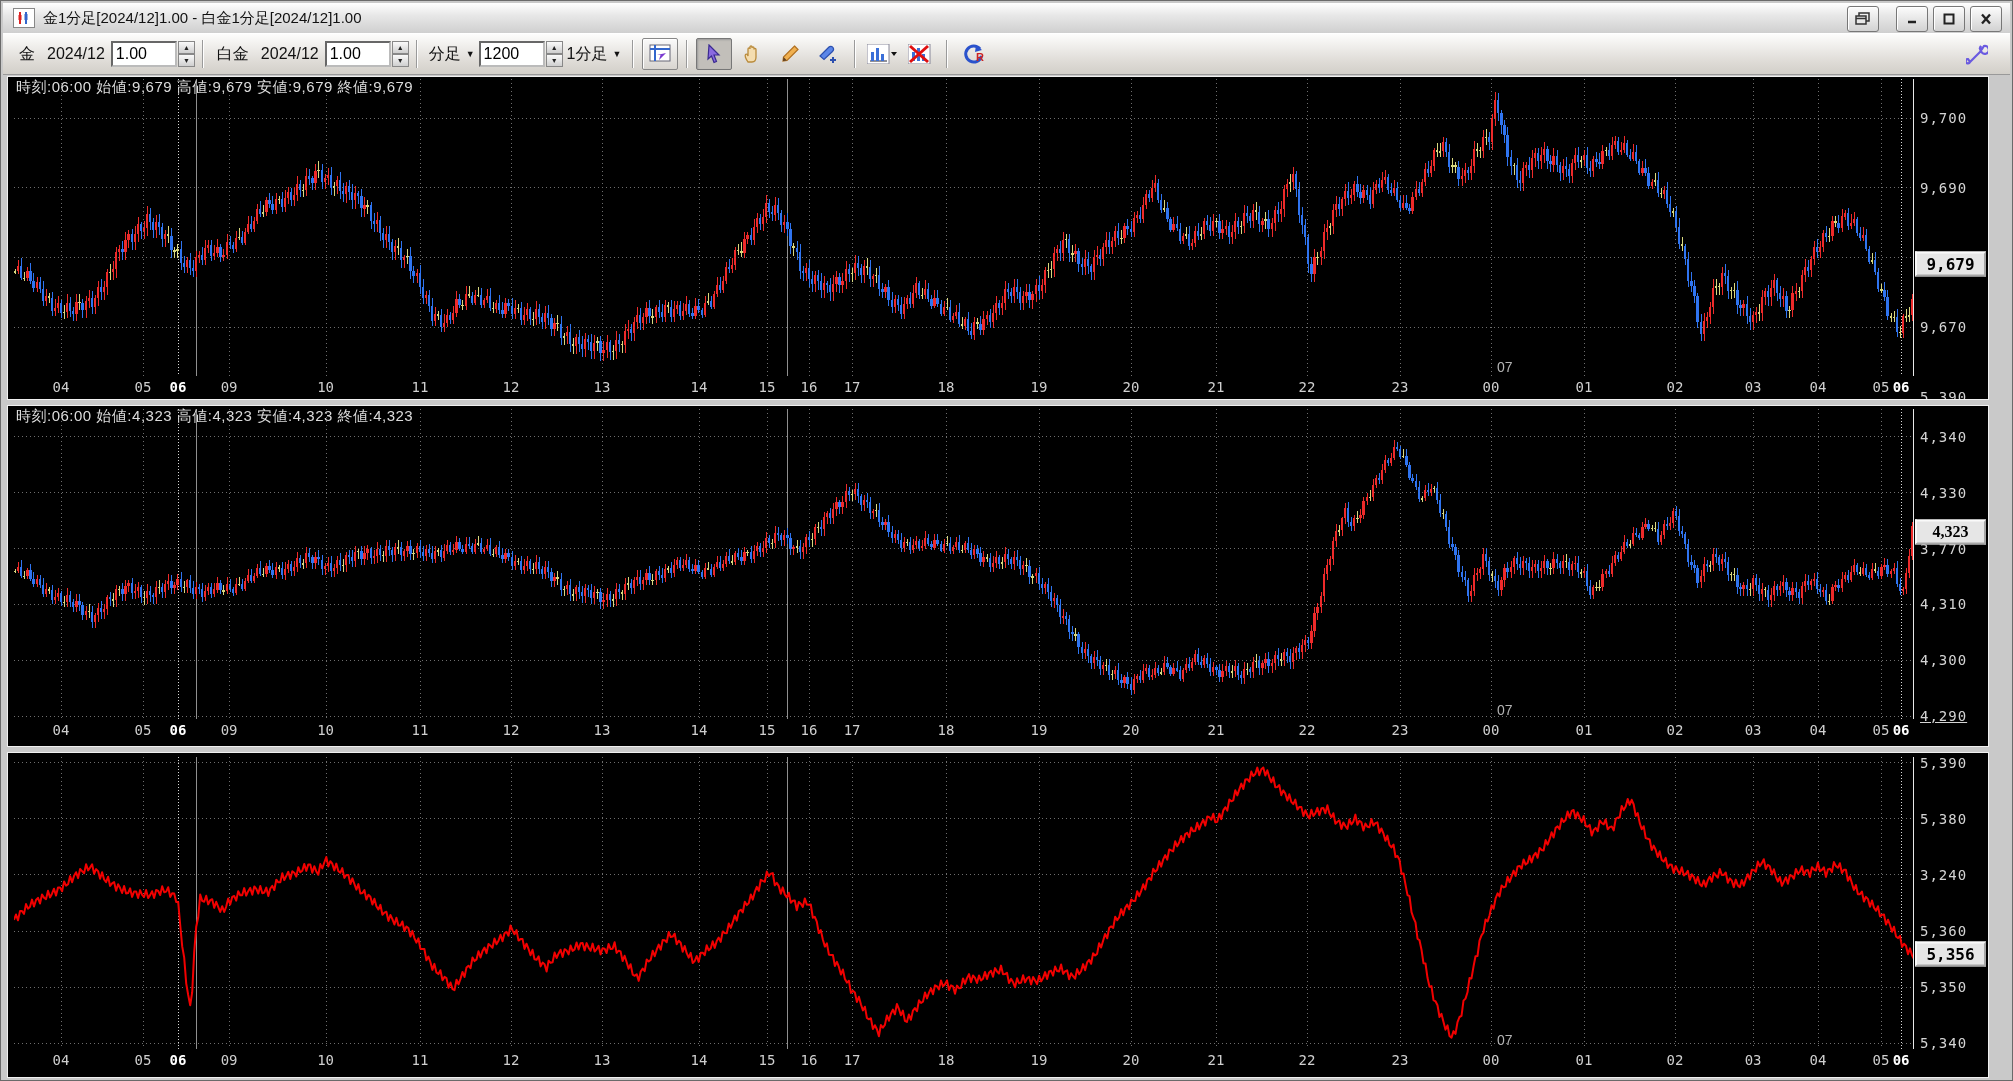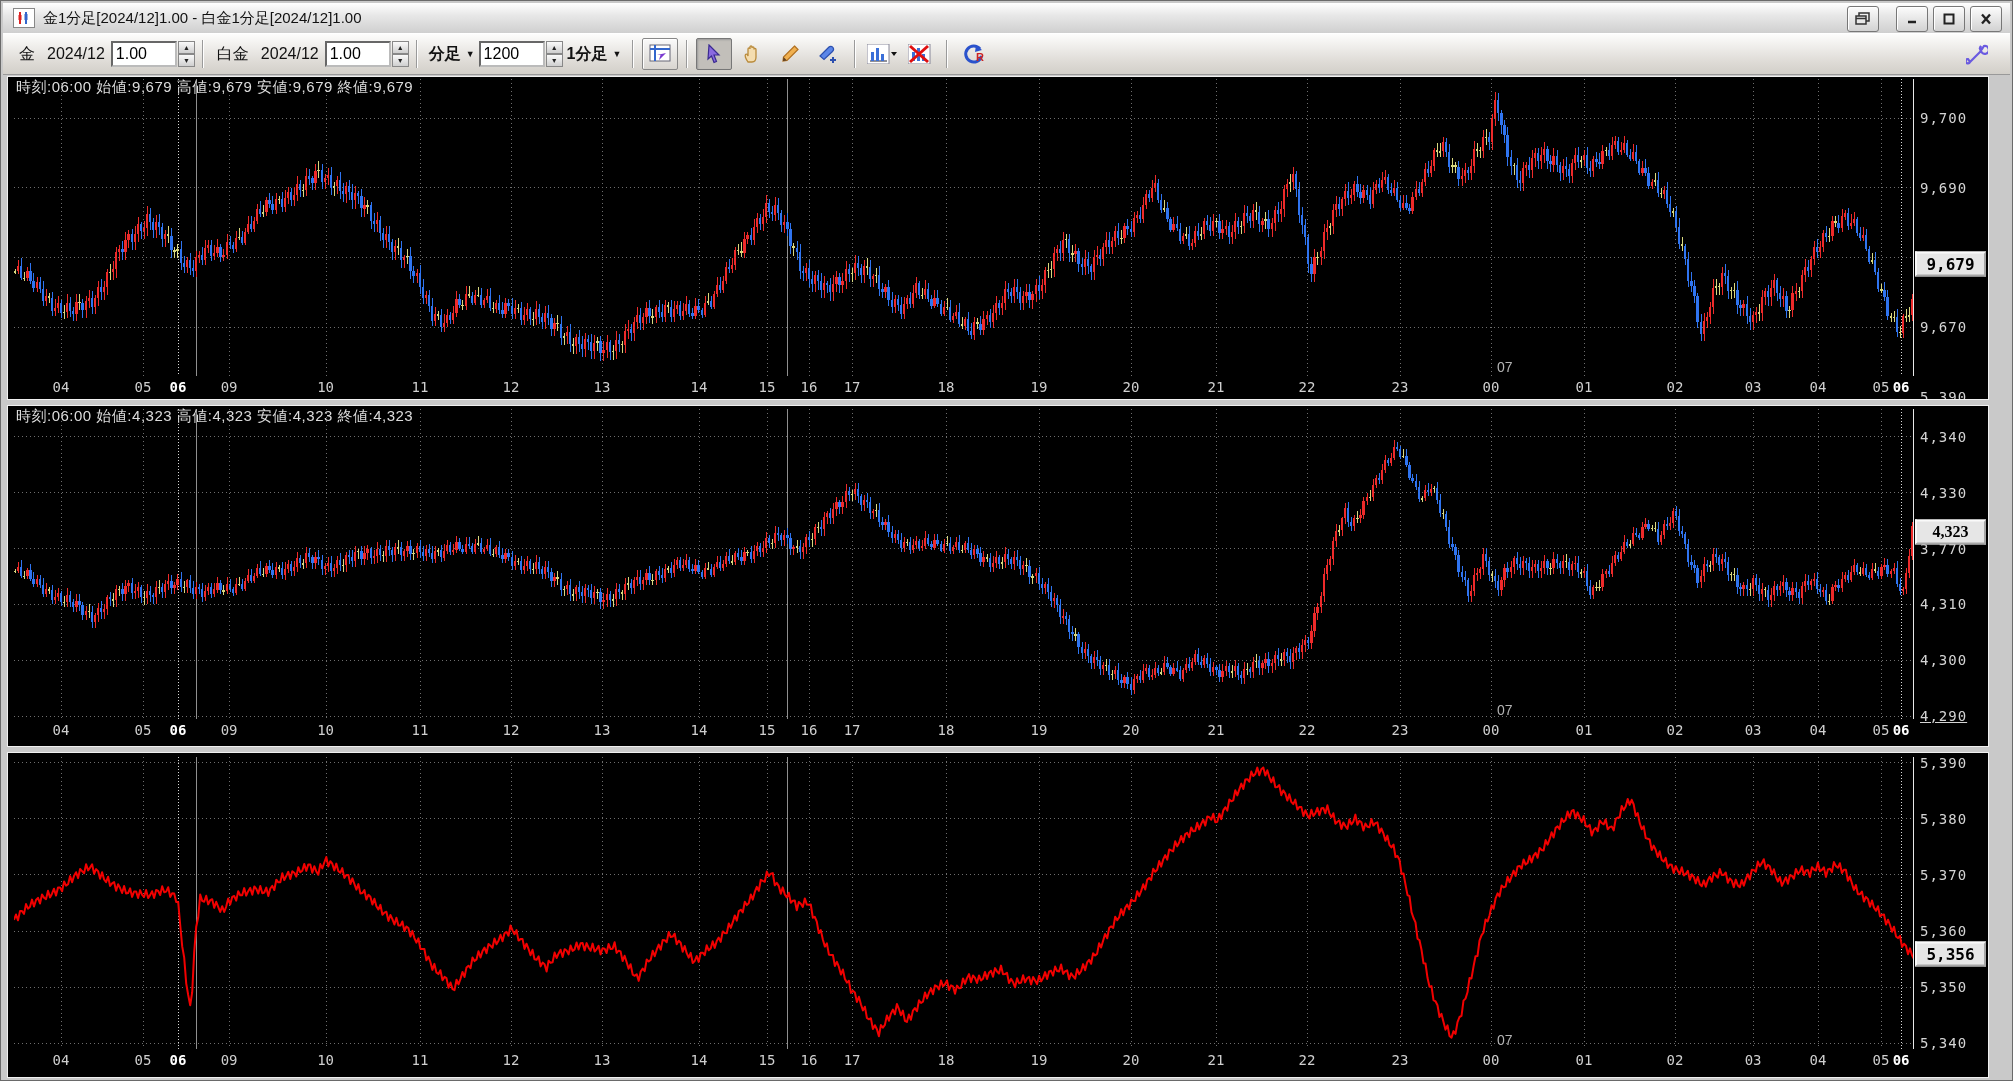--- a/index.html
+++ b/index.html
@@ -26,21 +26,21 @@
     display:flex;align-items:center;font-size:16px;color:#111;}
   .tb-gap{width:10px;}
   .tb-label{margin:0 6px;white-space:nowrap;}
   .tb-sep{width:0;height:28px;border-left:1px solid #9a9a9a;border-right:1px solid #ffffff;margin:0 7px;}
   .spin{display:flex;align-items:stretch;height:26px;}
   .spin input{width:56px;border:2px inset #bbb;background:#fff;font-size:16px;
     font-family:"Liberation Sans",sans-serif;padding:0 3px;}
   .spin .btns{display:flex;flex-direction:column;width:17px;margin-left:1px;}
   .spin .btns div{flex:1;background:linear-gradient(#fafafa,#cfcfcf);border:1px solid #888;
     font-size:7px;line-height:11px;text-align:center;color:#222;}
-  .drop{display:flex;align-items:center;margin:0 4px;white-space:nowrap;font-weight:bold;}
+  .drop{display:flex;align-items:center;margin:0 4px;white-space:nowrap;}
   .drop .arr{font-size:9px;margin-left:5px;color:#111;}
   .toolbtn{width:34px;height:30px;display:flex;align-items:center;justify-content:center;margin:0 1px;
     border:1px solid transparent;border-radius:2px;}
   .toolbtn.raised{border:1px solid #888;box-shadow:inset 1px 1px 0 #fff;background:linear-gradient(#fafafa,#d8d5d0);}
   .toolbtn.pressed{border:1px solid #777;background:#c2bfba;box-shadow:inset 1px 1px 2px #9a9a9a;}
   #wrench-btn{position:absolute;right:14px;top:5px;}
   
   .panel{position:absolute;left:6px;width:1982px;background:#000;border:1px solid #f0f0f0;box-sizing:border-box;}
   #panel1{top:75px;height:324px;}
   #panel2{top:404px;height:342px;}
@@ -2919,20 +2919,20 @@
         <span class="xl" style="left: 1660.98px;">02</span>
         <span class="xl" style="left: 1739.07px;">03</span>
         <span class="xl" style="left: 1804.05px;">04</span>
         <span class="xl" style="left: 1866.94px;">05</span>
         <span class="xl bold" style="left: 1887.08px;">06</span>
       </div>
     <div class="gutter">
       <div class="badge" style="top: 200.538px;">5,356</div>
     <div class="yl" style="top: 9.61538px;">5,390</div>
         <div class="yl" style="top: 65.7692px;">5,380</div>
-        <div class="yl" style="top: 121.923px;">5,370</div>
+        <div class="yl" style="top: 121.923px;">3,240</div>
         <div class="yl" style="top: 178.077px;">5,360</div>
         <div class="yl" style="top: 234.231px;">5,350</div>
         <div class="yl" style="top: 290.385px;">5,340</div>
       </div>
   </div>
 
 </div>
 
 </body></html>

